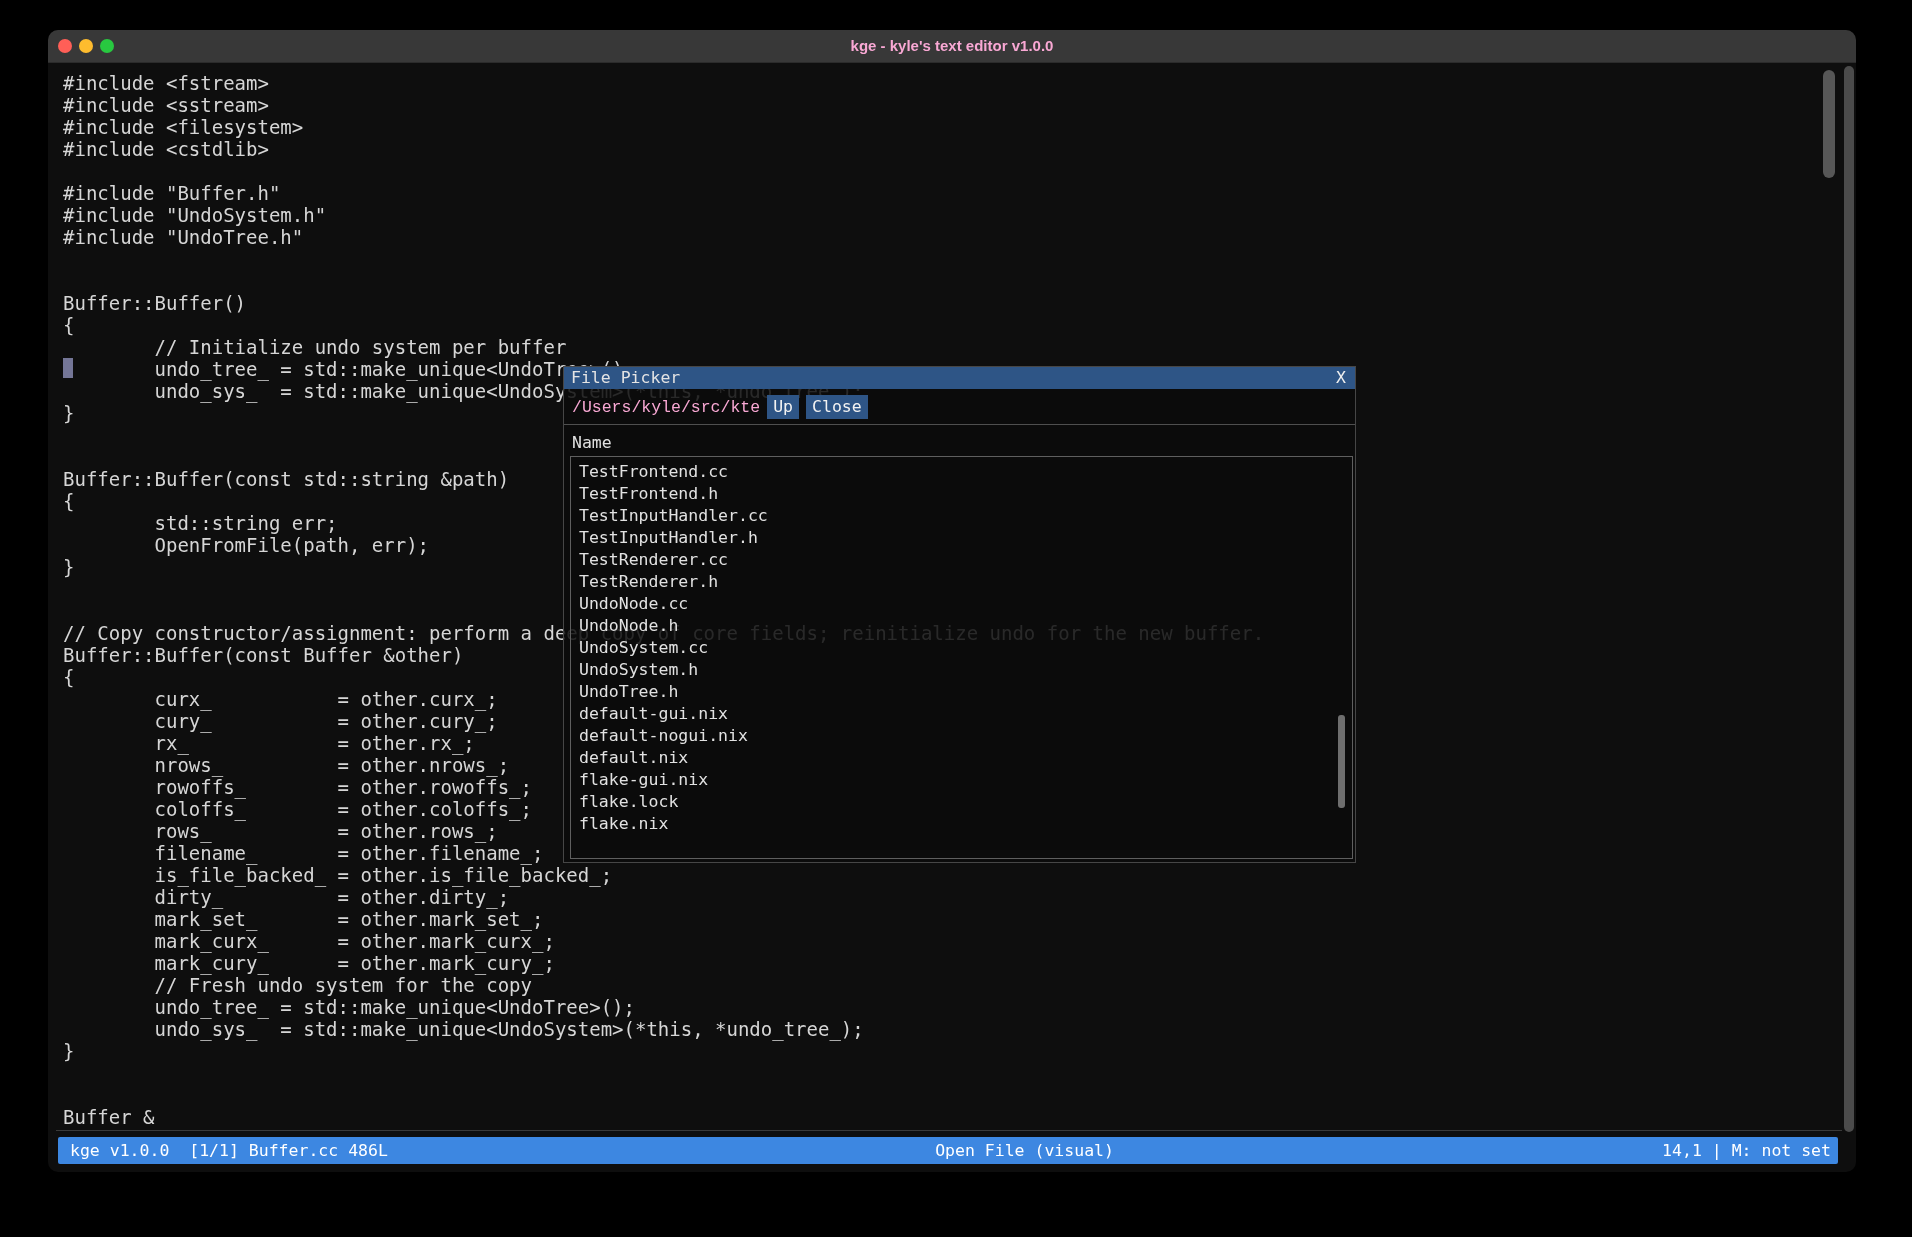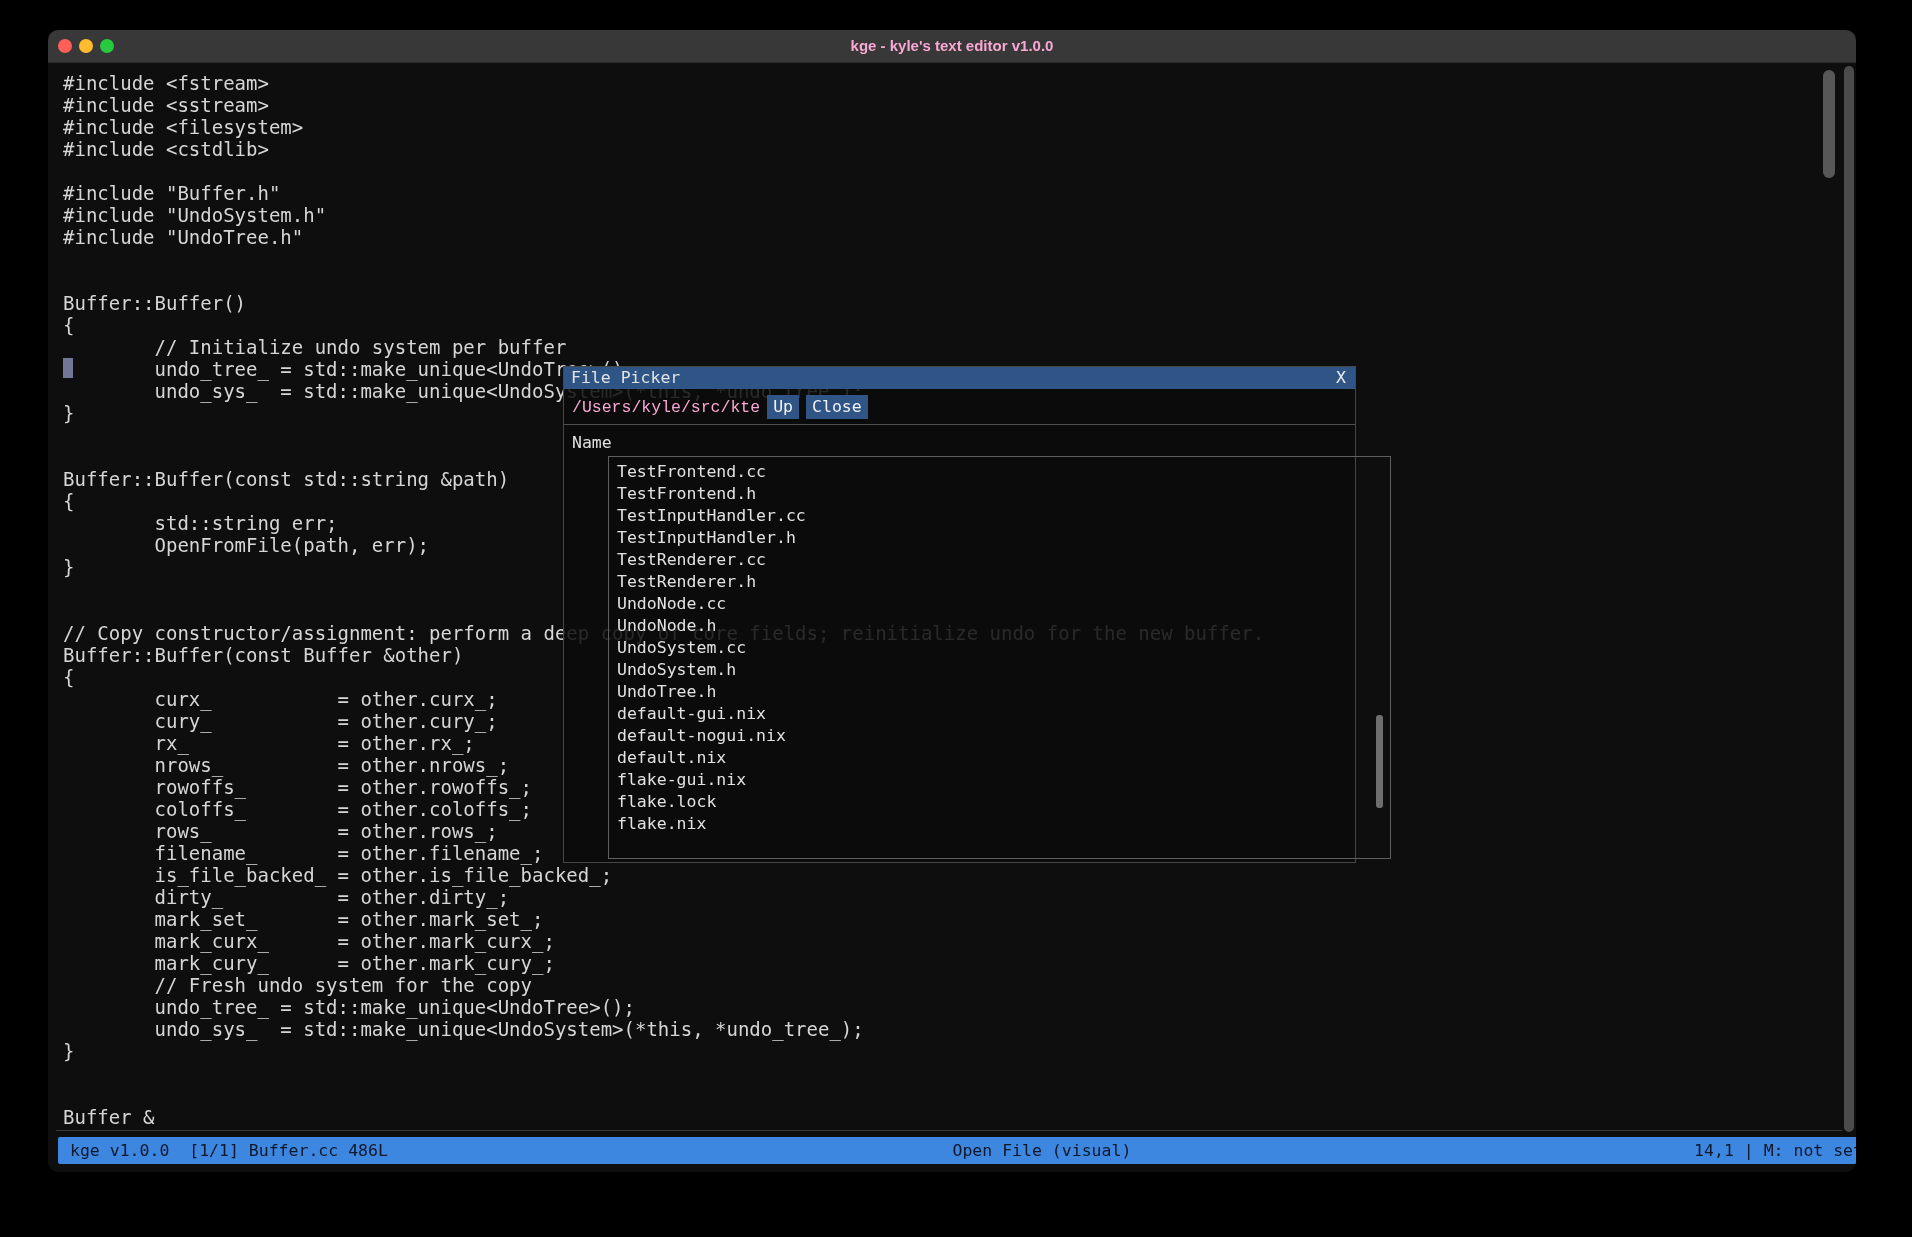--- a/index.html
+++ b/index.html
@@ -34,21 +34,21 @@
     background:#575757;border-radius:6px;
   }
   #window-scroll-track{
     position:absolute;left:1796px;top:36px;width:10px;height:1066px;
     background:#4b4b4b;border-radius:5px;
   }
   
   #status-sep{position:absolute;left:8px;top:1100px;width:1786px;height:1px;background:#3a3a3a;}
   #statusbar{
     position:absolute;left:10px;top:1107px;width:1780px;height:27px;
-    background:#3d87e1;border-radius:2px;color:#0f172a;font-size:16.5px;padding-left:32px;
+    background:#3d87e1;border-radius:2px;color:#ffffff;font-size:16.5px;
   }
   #status-left{position:absolute;left:12px;top:0;line-height:27px;white-space:pre;}
   #status-center{position:absolute;left:54.3%;transform:translateX(-50%);top:0;line-height:27px;white-space:pre;text-align:center;}
   #status-right{position:absolute;right:7px;top:0;line-height:27px;white-space:pre;}
   
   #dialog{
     position:absolute;left:515px;top:336px;width:793px;height:497px;
     border:1px solid #464646;box-sizing:border-box;
   }
   #dialog-titlebar{
@@ -64,21 +64,21 @@
   #path-row{position:absolute;left:8px;top:5px;height:26px;display:flex;align-items:center;}
   #picker-path{white-space:pre;color:#f9a8d4;font-family:Liberation Mono, monospace;}
   .picker-btn{
     background:#2e5586;color:#f2f2f2;padding:0 6px;height:24px;line-height:24px;
     margin-left:7px;white-space:pre;
   }
   #sep-path{position:absolute;left:0;top:35px;width:100%;height:1px;background:#4f4f4f;}
   #name-header{position:absolute;left:8px;top:44px;color:#e0e0e0;}
   #file-list{
     position:absolute;left:6px;top:67px;width:783px;height:403px;
-    border:1px solid #5f5f5f;box-sizing:border-box;overflow:hidden;padding-top:4px;margin-left:38px;
+    border:1px solid #5f5f5f;box-sizing:border-box;overflow:hidden;padding-top:4px;
   }
   .file-row{height:22px;line-height:22px;padding-left:8px;white-space:pre;color:#e2e2e2;}
   #list-scroll-thumb{
     position:absolute;left:767px;top:258px;width:7px;height:93px;
     background:#6e6e6e;border-radius:3px;
   }
 </style>
 </head>
 <body>
 

